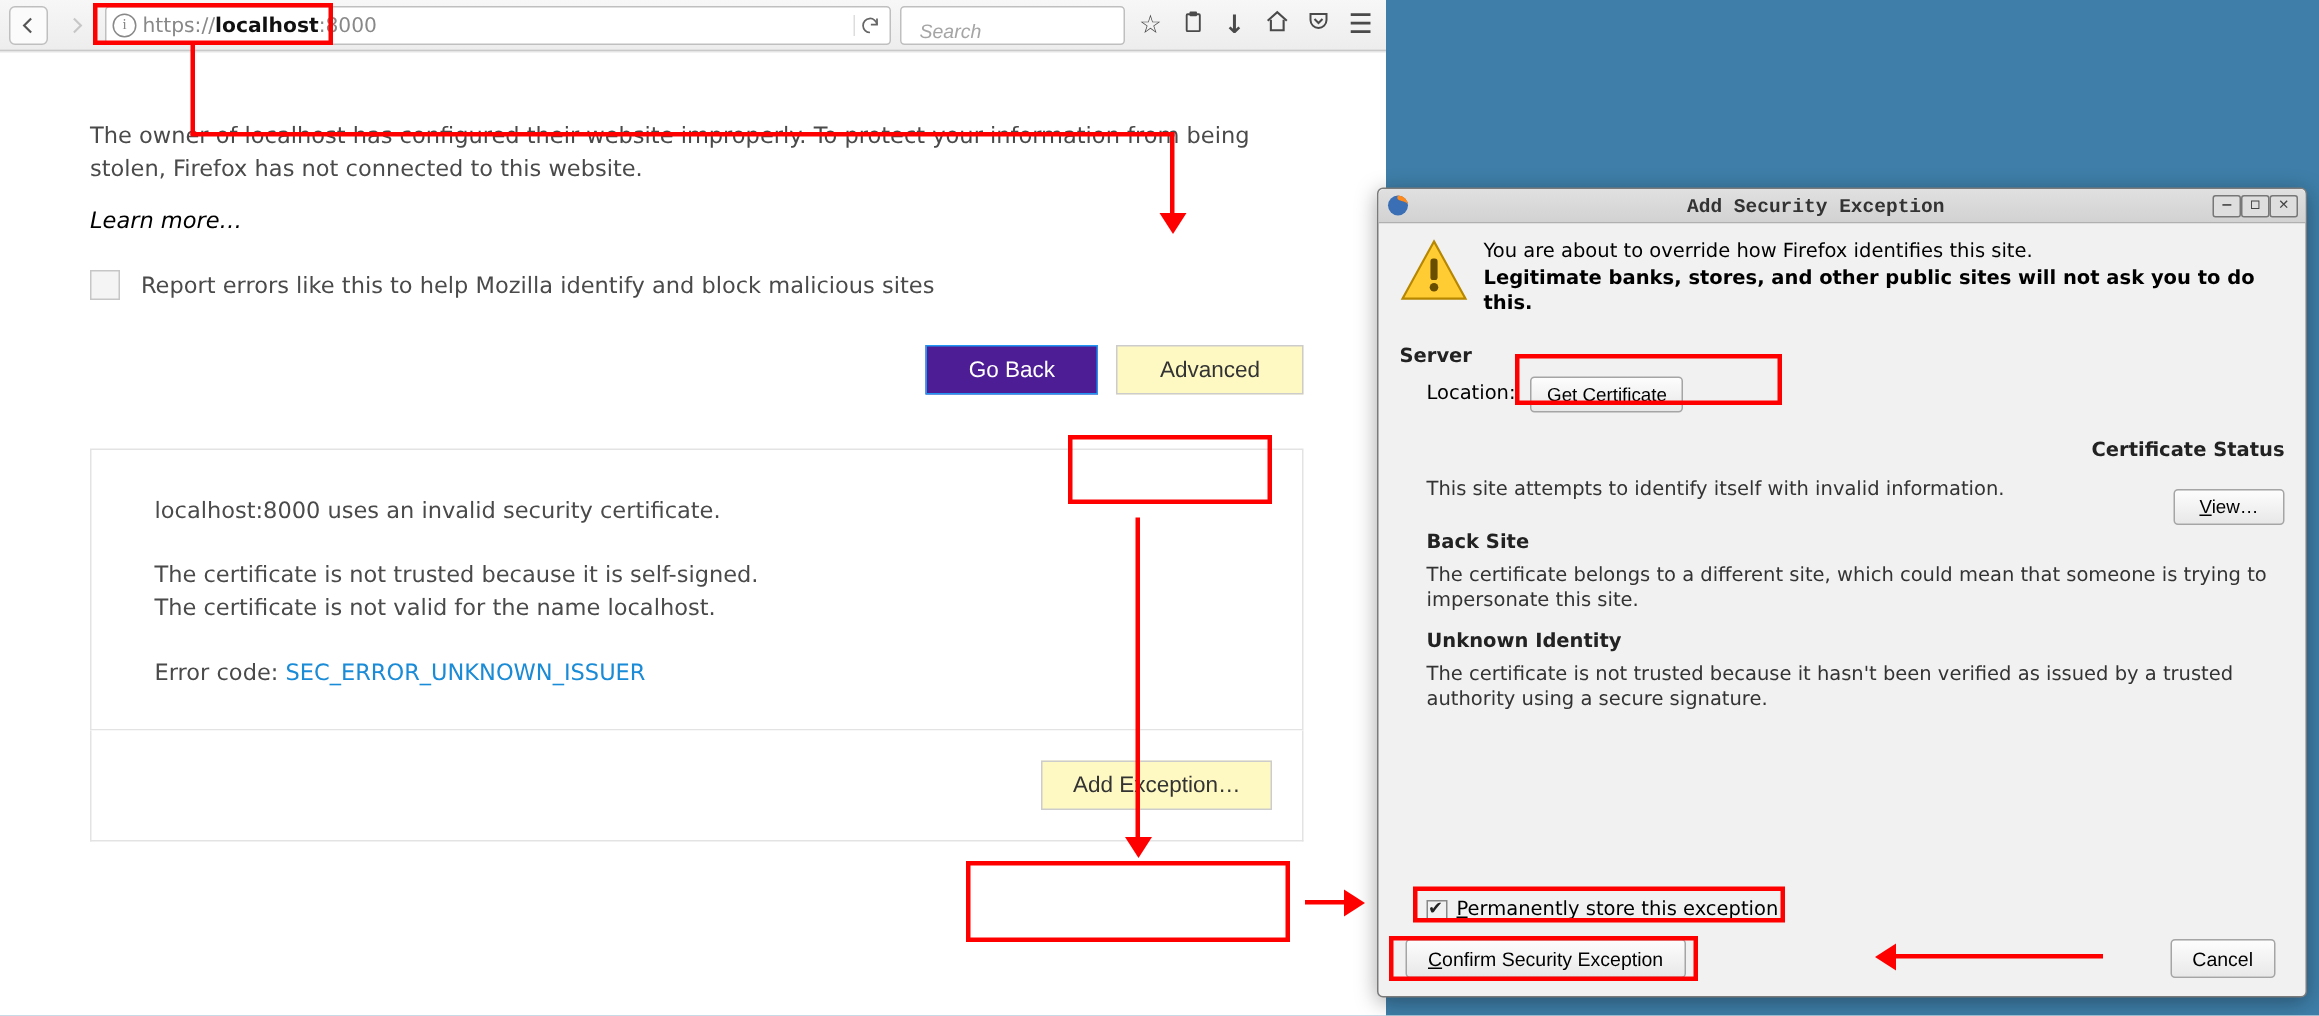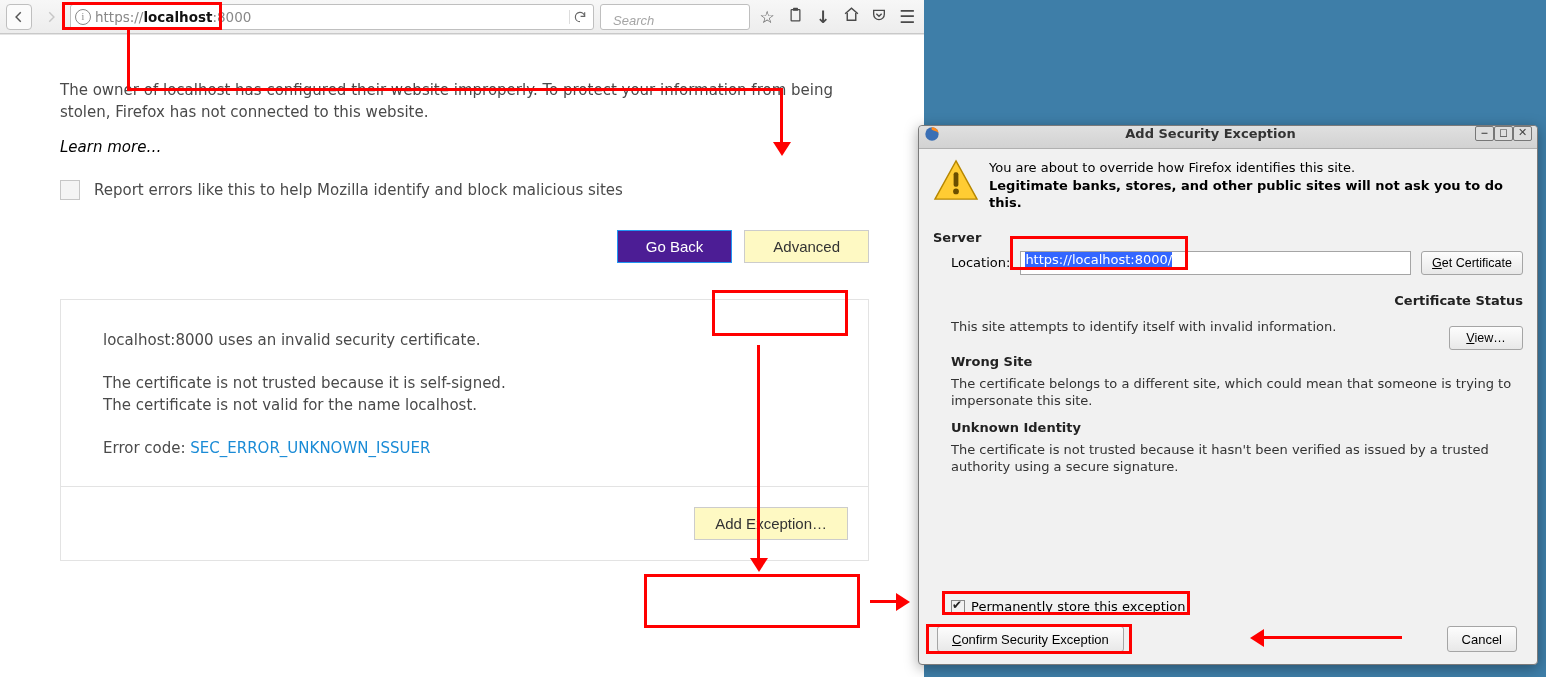--- a/index.html
+++ b/index.html
@@ -84,21 +84,21 @@
     width:620px;height:540px;
     background:#f1f1f1;
     border:1px solid #7a7a7a;border-radius:4px;
     box-shadow:0 3px 14px rgba(0,0,0,.35);
     display:flex;flex-direction:column;
     font-size:13px;
   }
   .dlg-title{
     height:23px;background:linear-gradient(#e0e0e0,#d2d2d2);
     border-bottom:1px solid #b0b0b0;border-radius:4px 4px 0 0;
-    display:flex;padding:0 5px;font-weight:bold;color:#333;
+    display:flex;align-items:center;padding:0 5px;font-weight:bold;color:#333;font-family:Liberation Mono, monospace;
   }
   .dlg-title .ff{width:16px;height:16px;display:inline-block;margin-right:6px;}
   .dlg-title .t{flex:1;text-align:center;}
   .dlg-title .win-btns{display:flex;gap:0;}
   .dlg-title .w{width:19px;height:15px;border:1px solid #777;border-radius:2px;background:#dedede;font-size:11px;line-height:12px;text-align:center;color:#444;}
   .dlg-body{flex:1;padding:10px 14px 12px 14px;display:flex;flex-direction:column;position:relative;}
   .warn-row{display:flex;gap:10px;align-items:flex-start;margin-bottom:10px;line-height:1.35;}
   .warn-ico{width:46px;height:42px;flex-shrink:0;}
   .sec{margin-top:4px;}
   .sec h4{margin:4px 0 6px;font-size:13px;font-weight:bold;color:#222;}
@@ -219,34 +219,33 @@
       <div>
         <div>You are about to override how Firefox identifies this site.</div>
         <div style="font-weight:bold;">Legitimate banks, stores, and other public sites will not ask you to do this.</div>
       </div>
     </div>
 
     <div class="sec">
       <h4 style="margin-left:0;">Server</h4>
       <div class="loc-row">
         <label>Location:</label>
-        <div class="loc-input"><span>https://localhost:8000/</span></div>
         <button class="small"><u class="ak">G</u>et Certificate</button>
       </div>
     </div>
 
     <div class="sec">
       <div style="display:flex;align-items:center;justify-content:flex-end;">
         <h4 style="margin-left:0;">Certificate Status</h4>
       </div>
       <div style="display:flex;align-items:flex-start;gap:10px;">
         <p style="flex:1;">This site attempts to identify itself with invalid information.</p>
         <button class="small" style="width:74px;margin-top:12px;"><u class="ak">V</u>iew…</button>
       </div>
-      <h4 style="margin-left:18px;">Wrong Site</h4>
+      <h4 style="margin-left:18px;">Back Site</h4>
       <p>The certificate belongs to a different site, which could mean that someone is trying to impersonate this site.</p>
       <h4 style="margin-left:18px;">Unknown Identity</h4>
       <p>The certificate is not trusted because it hasn't been verified as issued by a trusted authority using a secure signature.</p>
     </div>
 
     <div class="perm-row">
       <span class="cb2"></span>
       <span><u class="ak">P</u>ermanently store this exception</span>
     </div>
 

